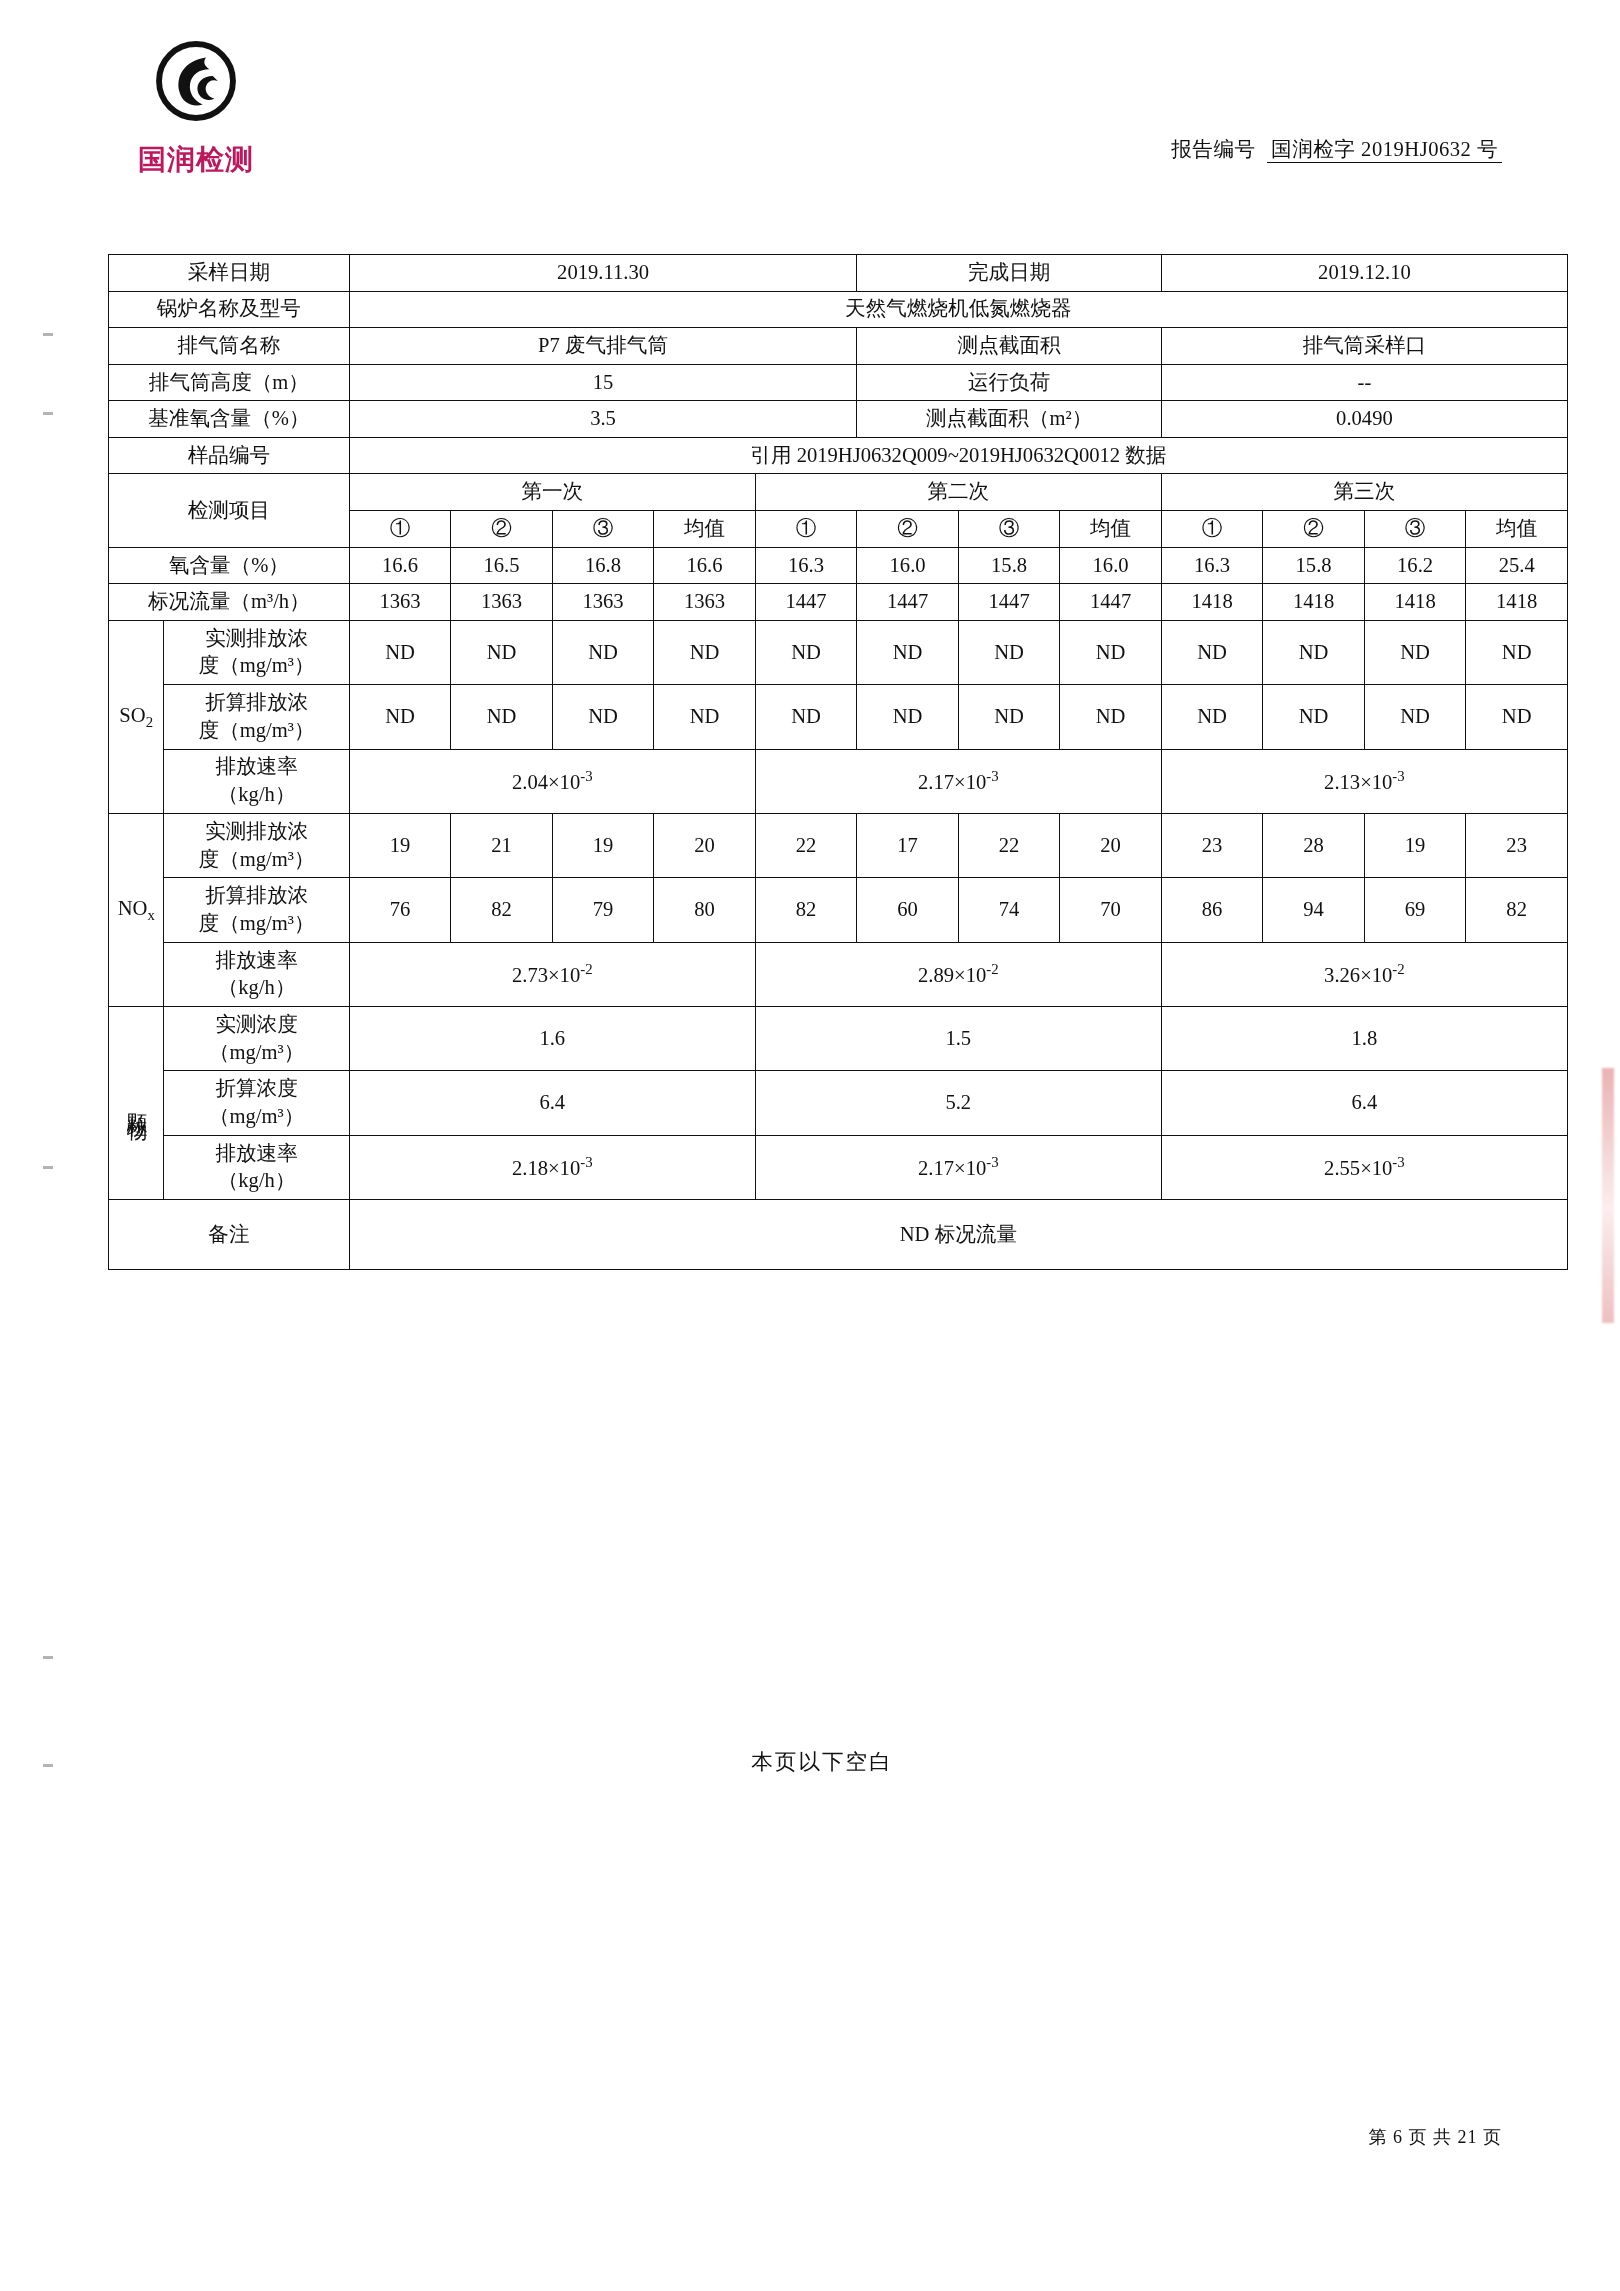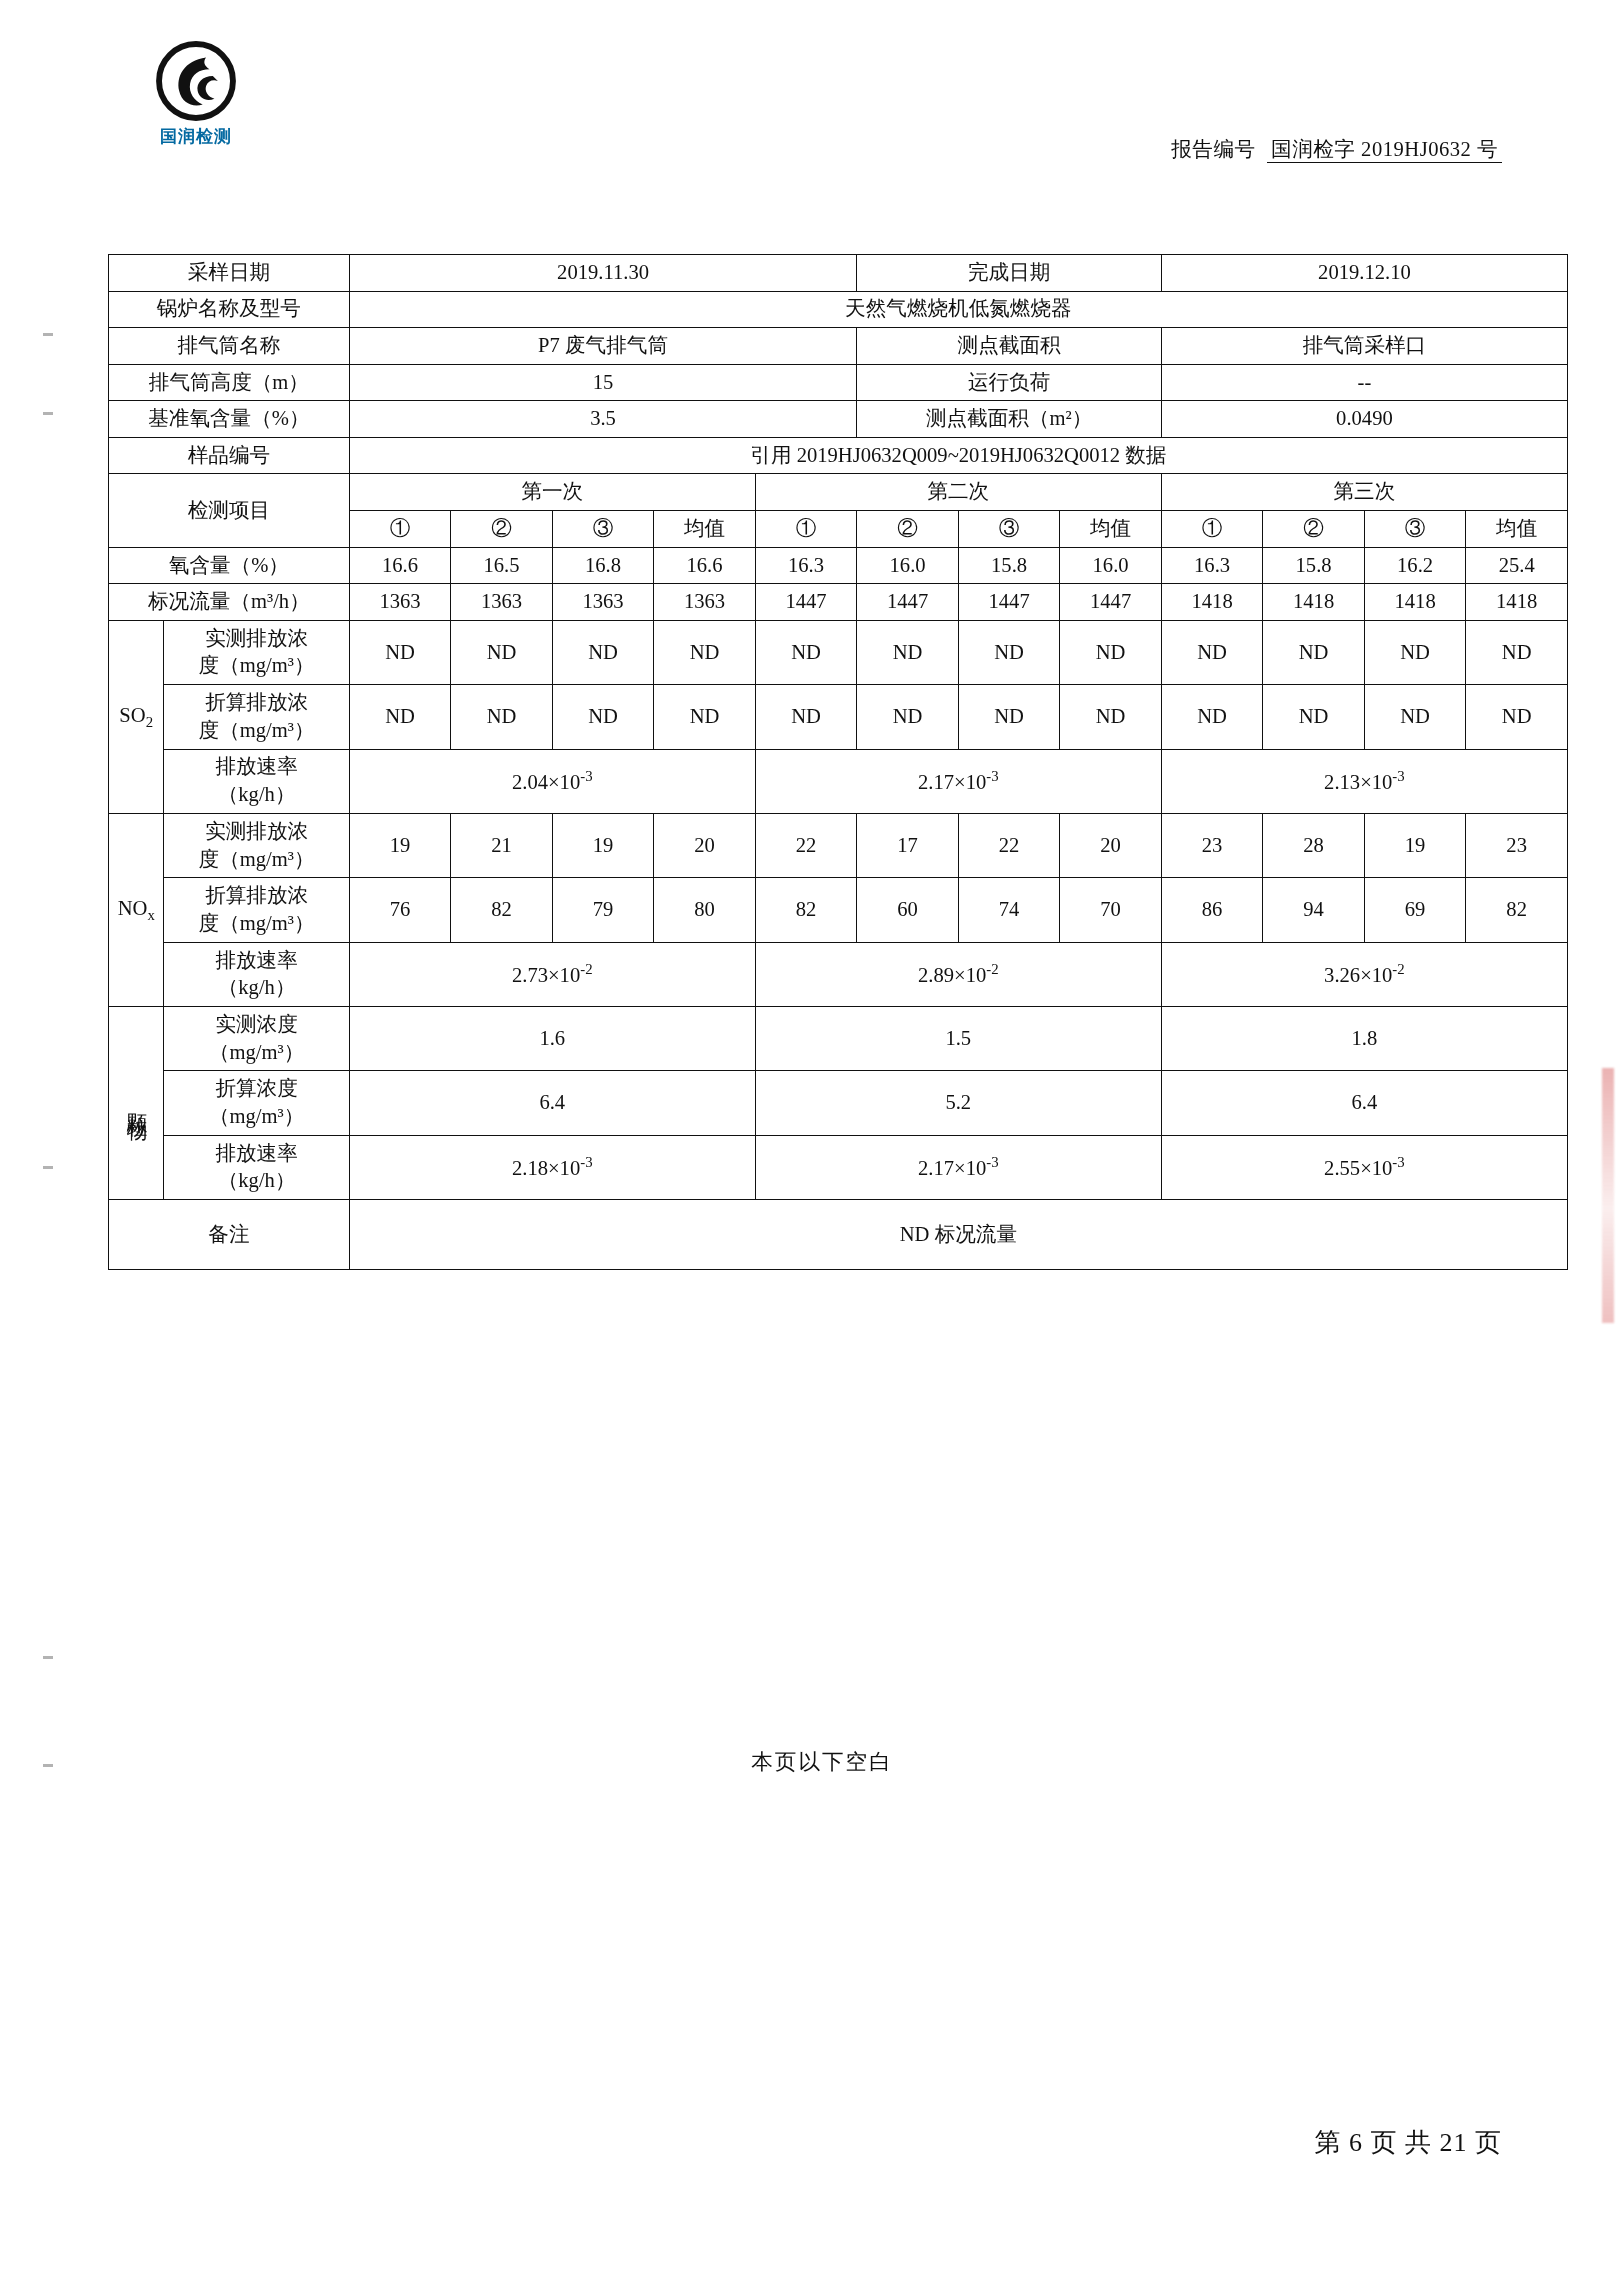--- a/index.html
+++ b/index.html
@@ -30,26 +30,26 @@
     width: 176px;
     text-align: center;
   }
   .logo-mark {
     width: 84px;
     height: 84px;
     margin: 0 auto;
     position: relative;
   }
   .logo-name {
-    margin-top: 2px;
+    margin-top: 18px;
     font-family: "Liberation Serif", serif;
-    font-size: 17px;
+    font-size: 28px;
     font-weight: bold;
     letter-spacing: 1px;
-    color: #0369a1;
+    color: #be185d;
   }
   .report-no {
     position: absolute;
     right: 118px;
     top: 135px;
     font-size: 20.6px;
     letter-spacing: 0.5px;
     white-space: nowrap;
   }
   .report-no .label { margin-right: 5.9px; }
@@ -107,21 +107,21 @@
     top: 1747px;
     text-align: center;
     font-size: 21.6px;
     letter-spacing: 2px;
     padding-left: 24px;
   }
   .page-footer {
     position: absolute;
     right: 118px;
     top: 2125px;
-    font-size: 26px;
+    font-size: 18px;
     letter-spacing: 1px;
     text-align: center;
   }
 
   
   .edge-mark {
     position: absolute;
     width: 9.8px; height: 2.9px;
     background: #9a9a9a;
     opacity: .75;

